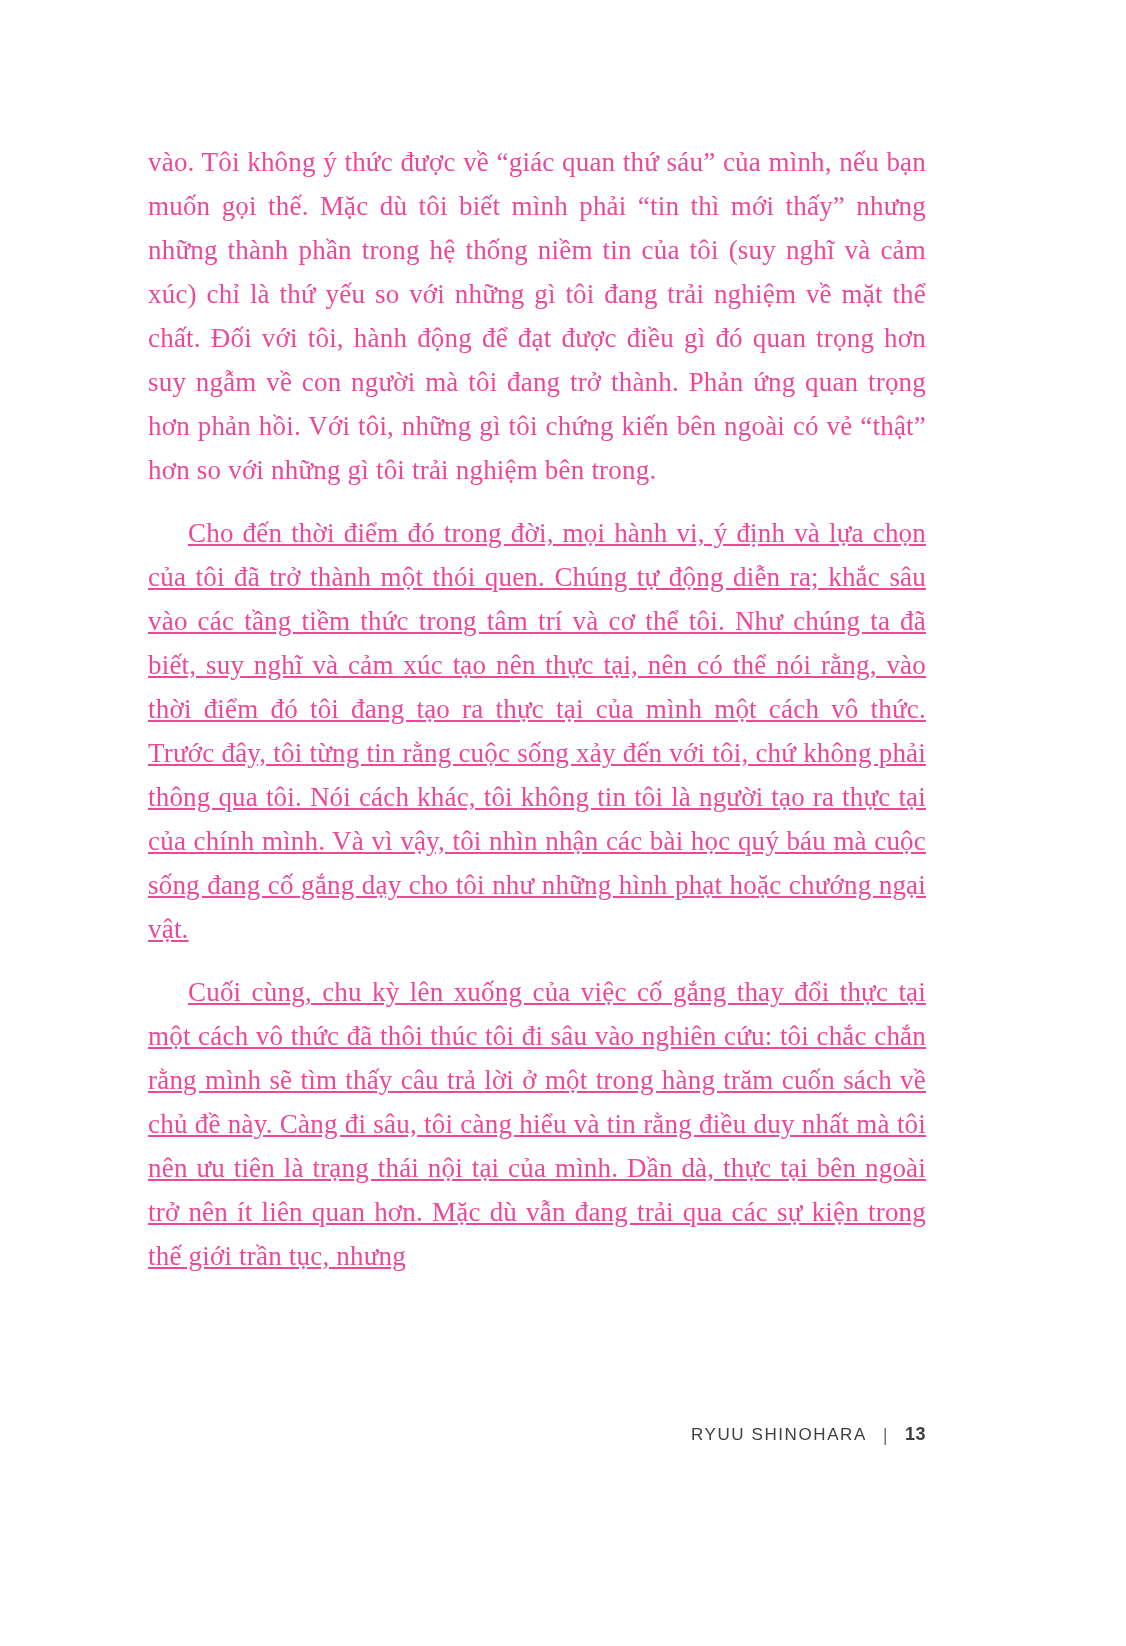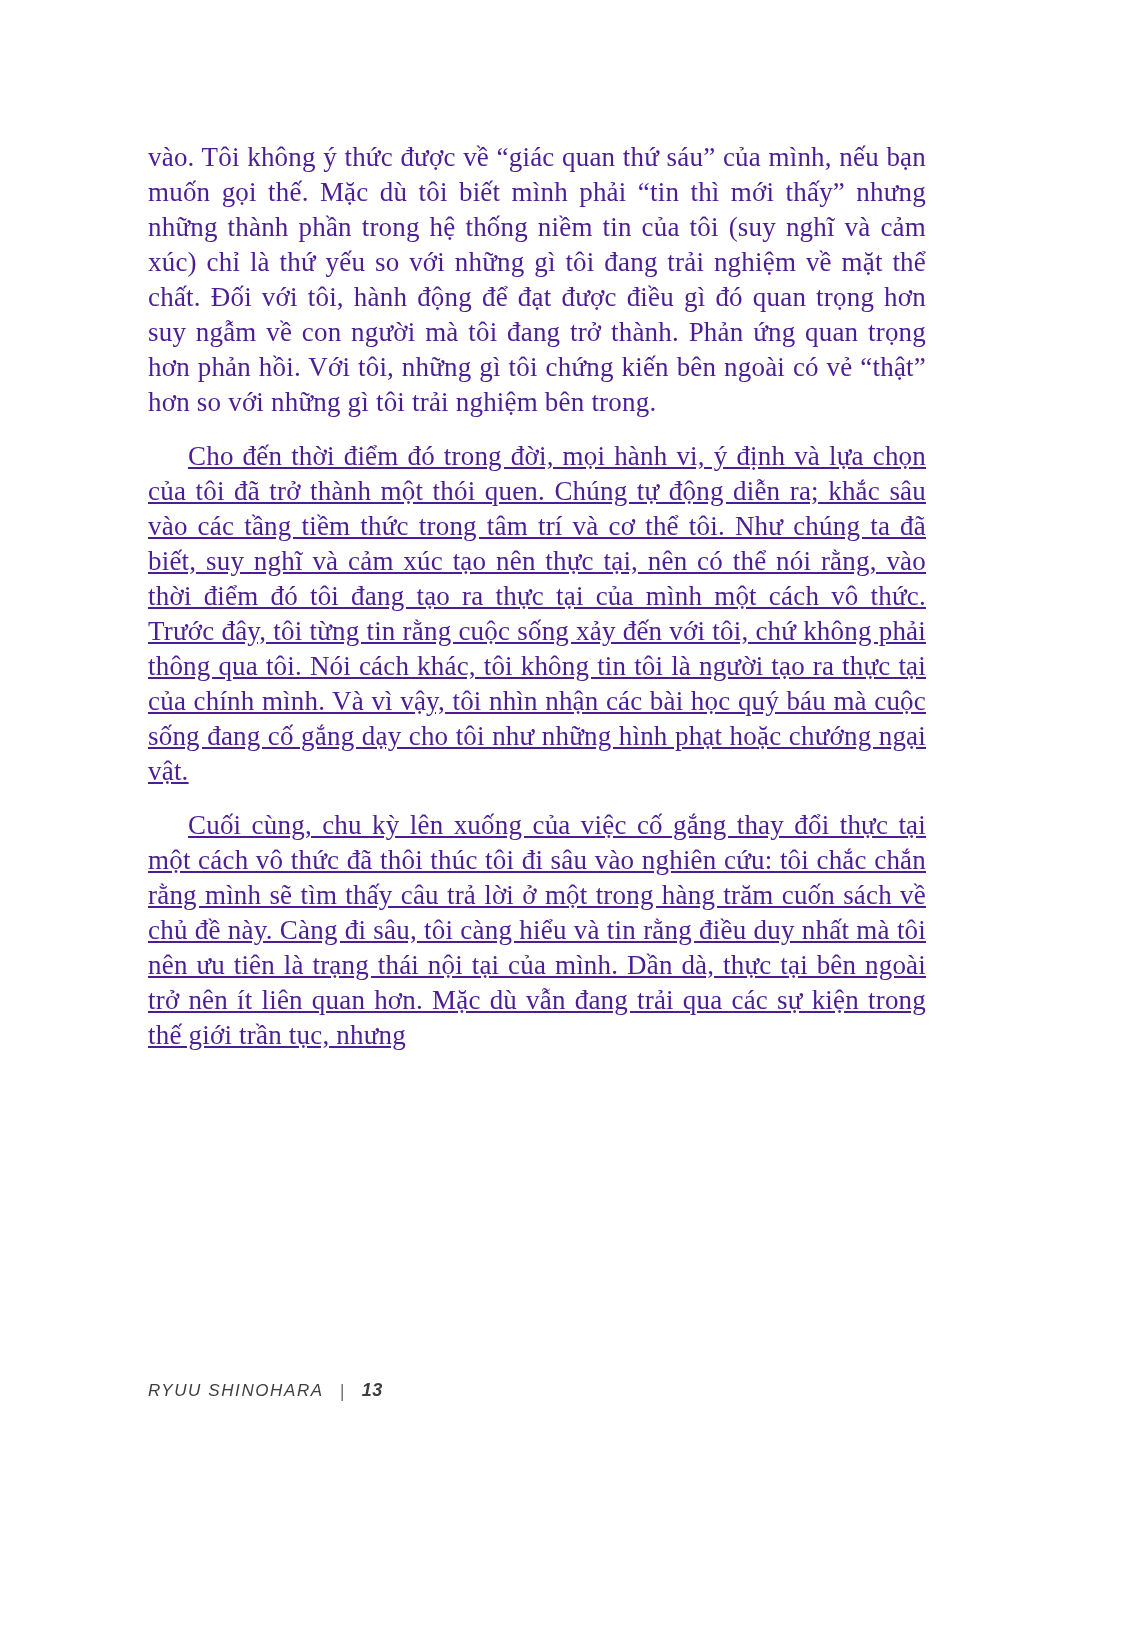--- a/index.html
+++ b/index.html
@@ -14,40 +14,39 @@
     color: #3e3e3e;
   }
   .text-block {
     position: absolute;
     top: 140px;
     left: 148px;
     width: 778px;
   }
   .para {
     font-size: 27px;
-    line-height: 35px;
+    line-height: 44px;
     text-align: justify;
-    color: #4c1d95;
+    color: #ec4899;
     margin-bottom: 19px;
     letter-spacing: 0.2px;
   }
   .para.indent { text-indent: 40px; text-decoration: underline; }
   .para.no-indent { text-indent: 0; }
   .footer {
     position: absolute;
-    top: 1380px;
+    top: 1424px;
     left: 148px;
     width: 778px;
-    text-align: left;
+    text-align: right;
     font-family: "Liberation Sans", "DejaVu Sans", sans-serif;
     font-size: 17px;
     color: #3e3e3e;
     letter-spacing: 1.6px;
     white-space: nowrap;
-    font-style: italic;
   }
   .footer .sep {
     display: inline-block;
     margin: 0 16px;
     color: #6a6a6a;
     font-weight: 300;
     transform: scaleY(1.1);
   }
   .footer .page-number {
     font-weight: bold;

